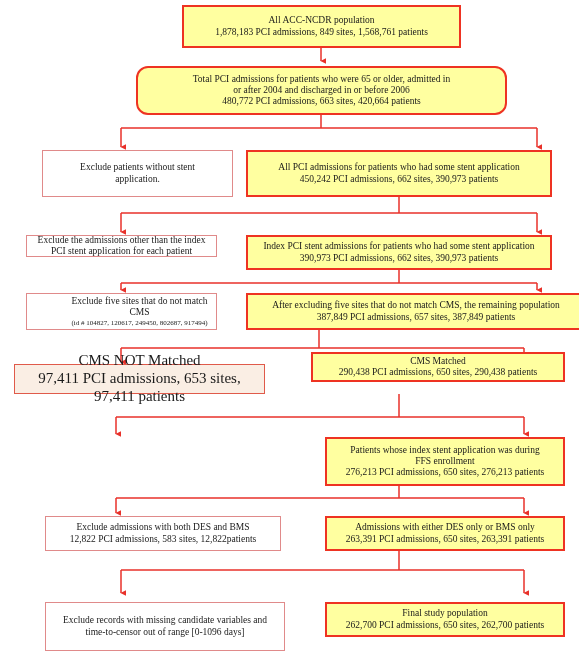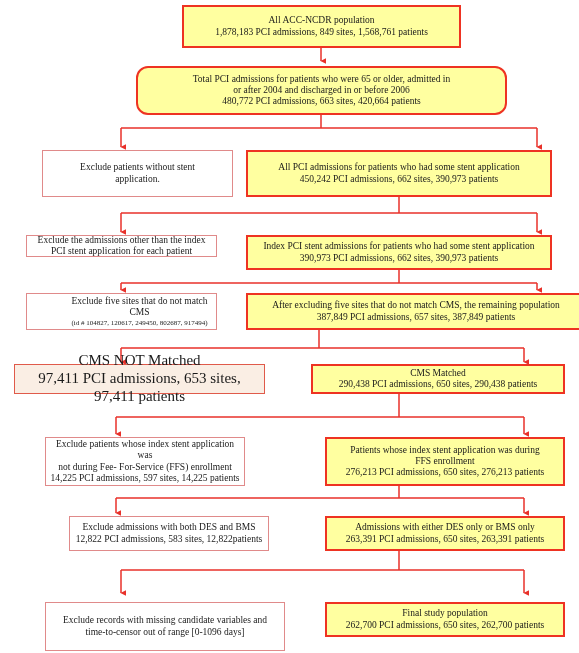--- a/index.html
+++ b/index.html
@@ -156,38 +156,33 @@
   <div class="node kept" style="left:246px; top:293px; width:340px; height:37px;">
     <span class="txt"><span>After excluding five sites that do not match CMS, the remaining population</span>
 <span>387,849 PCI admissions, 657 sites, 387,849 patients</span></span>
   </div>
 
   <div class="node unmatched" style="left:14px; top:364px; width:251px; height:30px;">
     <span class="txt"><span>CMS NOT Matched</span>
 <span>97,411 PCI admissions, 653 sites, 97,411 patients</span></span>
   </div>
 
-  <div class="node kept" style="left:311px; top:364px; width:254px; height:30px;">
+  <div class="node kept" style="left:311px; top:352px; width:254px; height:30px;">
     <span class="txt"><span>CMS Matched</span>
 <span>290,438 PCI admissions, 650 sites, 290,438 patients</span></span>
   </div>
 
-  <div class="node excluded" style="left:45px; top:437px; width:200px; height:49px;">
-    <span class="txt"><span>Exclude patients whose index stent application was</span>
-<span>not during Fee- For-Service (FFS) enrollment</span>
-<span>14,225 PCI admissions, 597 sites, 14,225 patients</span></span>
-  </div>
 
   <div class="node kept" style="left:325px; top:437px; width:240px; height:49px;">
     <span class="txt"><span>Patients whose index stent application was during</span>
 <span>FFS enrollment</span>
 <span>276,213 PCI admissions, 650 sites, 276,213 patients</span></span>
   </div>
 
-  <div class="node excluded" style="left:45px; top:516px; width:200px; height:35px;margin-left:24px;">
+  <div class="node excluded" style="left:45px; top:516px; width:236px; height:35px;">
     <span class="txt"><span>Exclude admissions with both DES and BMS</span>
 <span>12,822 PCI admissions, 583 sites, 12,822patients</span></span>
   </div>
 
   <div class="node kept" style="left:325px; top:516px; width:240px; height:35px;">
     <span class="txt"><span>Admissions with either DES only or BMS only</span>
 <span>263,391 PCI admissions, 650 sites, 263,391 patients</span></span>
   </div>
 
   <div class="node excluded" style="left:45px; top:602px; width:240px; height:49px;">

